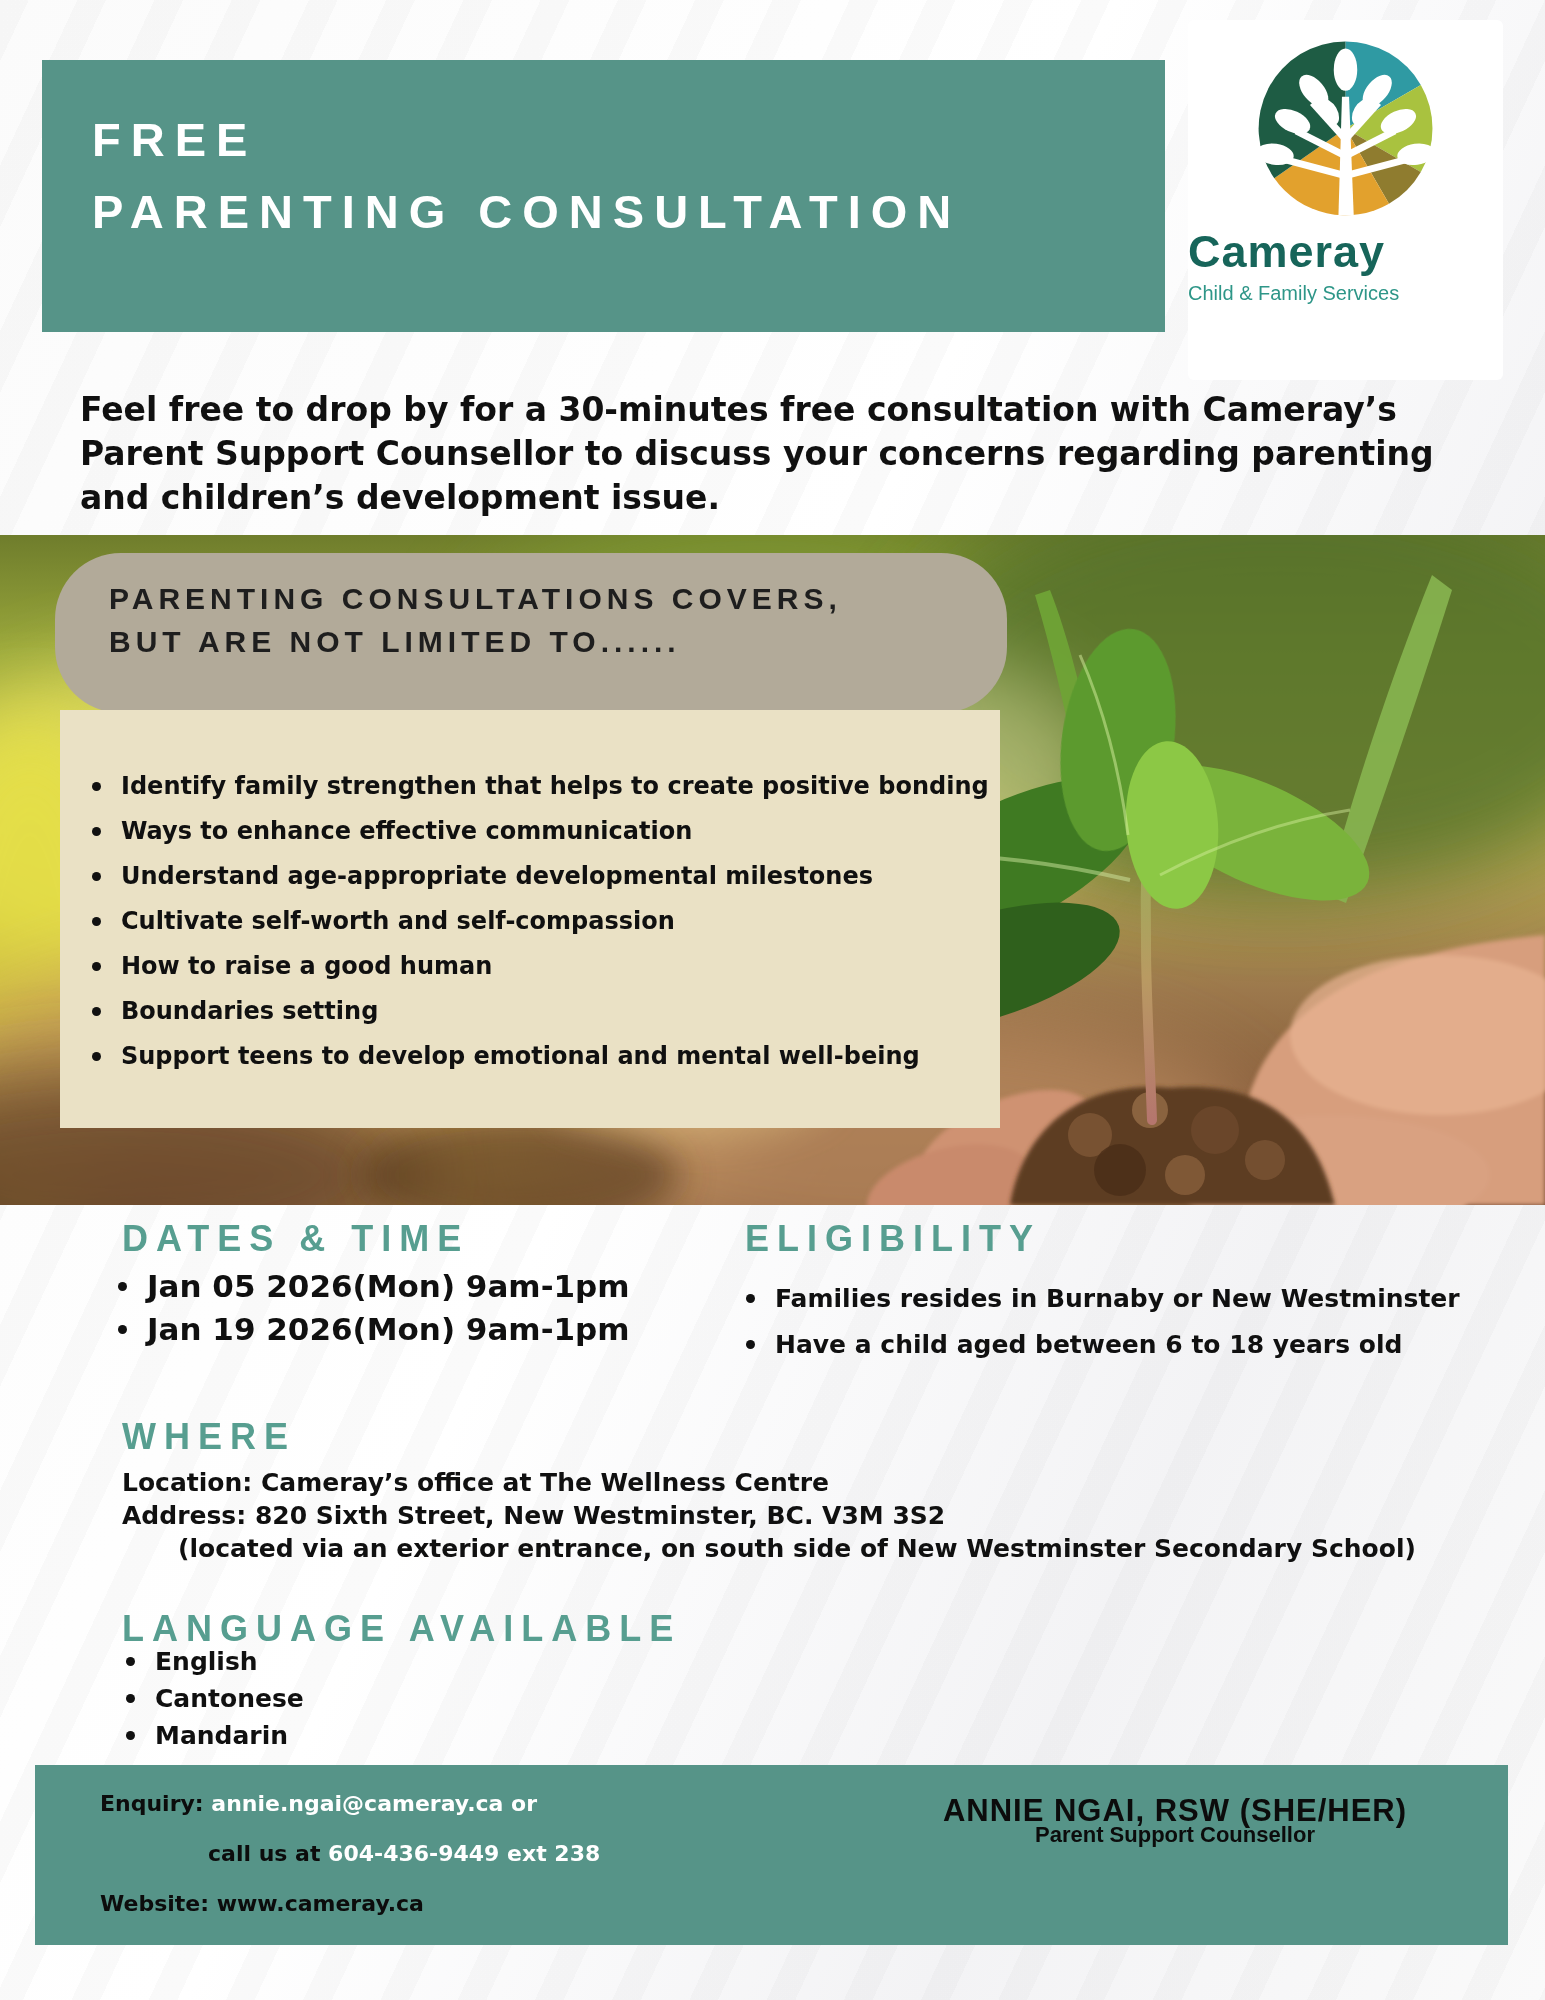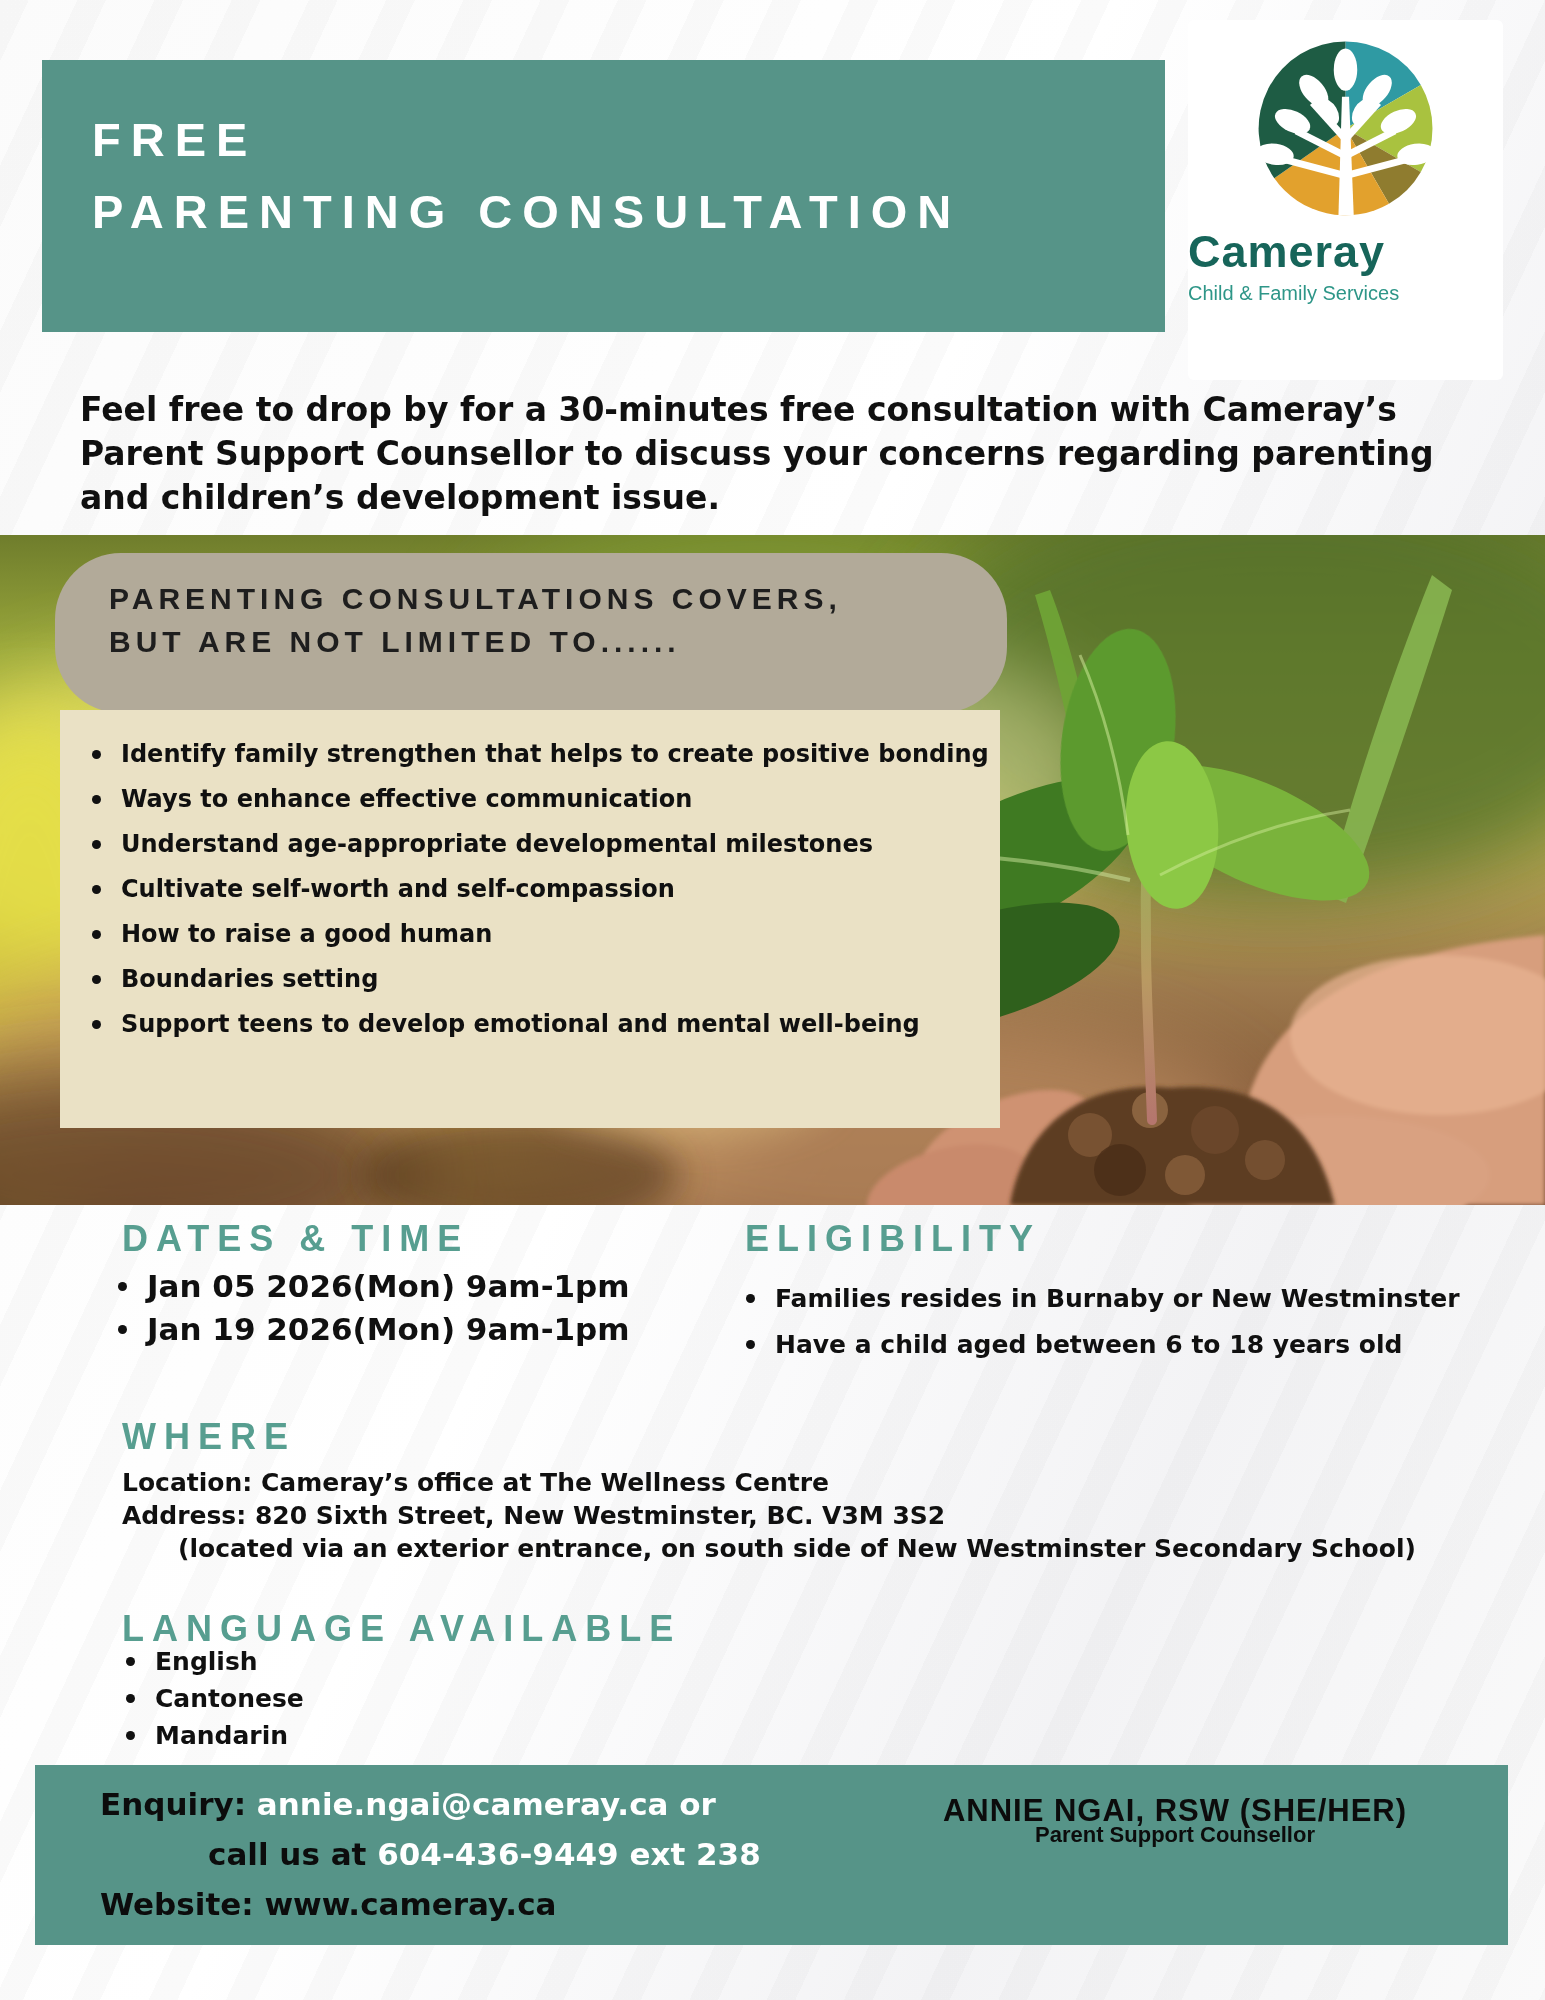--- a/index.html
+++ b/index.html
@@ -57,21 +57,21 @@
     background:var(--pill-bg);border-radius:66px;
     padding:24px 0 0 54px;
   }
   .pill-line{
     color:#1e1e1e;font-family:"Liberation Sans",sans-serif;font-weight:bold;
     font-size:30px;letter-spacing:5px;line-height:43px;white-space:nowrap;
   }
   .covers-box{
     position:absolute;left:60px;top:710px;width:940px;height:418px;
     background:var(--box-bg);
-    padding:28px 28px 0 24px;
+    padding:60px 28px 0 24px;
   }
   .bullet-item{display:flex;align-items:flex-start;margin-bottom:11px;}
   .covers-box .bullet-item{margin-bottom:12px;}
   .dot{
     flex:0 0 auto;width:9px;height:9px;border-radius:50%;background:#111;
     margin:12px 20px 0 8px;
   }
   .bullet-text{
     color:var(--ink);font-weight:bold;font-size:24px;line-height:33px;white-space:nowrap;
   }
@@ -99,21 +99,21 @@
     position:absolute;left:122px;top:1466px;
     color:var(--ink);font-weight:bold;font-size:25px;line-height:33px;white-space:nowrap;
   }
   .where-note{margin-left:56px;}
   
   .footer{
     position:absolute;left:35px;top:1765px;width:1473px;height:180px;
     background:var(--teal);
   }
   .footer-left{position:absolute;left:65px;top:14px;}
-  .f-line{font-weight:bold;font-size:31px;line-height:50px;white-space:nowrap;}
+  .f-line{font-weight:bold;font-size:22px;line-height:50px;white-space:nowrap;}
   .f-black{color:#0c0c0c;}
   .f-white{color:#ffffff;}
   .f-indent{margin-left:108px;}
   .footer-right{position:absolute;left:880px;top:28px;width:520px;text-align:center;}
   .contact-name{
     color:#0c0c0c;font-family:"Liberation Sans",sans-serif;font-weight:bold;
     font-size:31px;letter-spacing:1px;white-space:nowrap;
   }
   .contact-title{
     color:#0c0c0c;font-family:"Liberation Sans",sans-serif;font-weight:bold;

